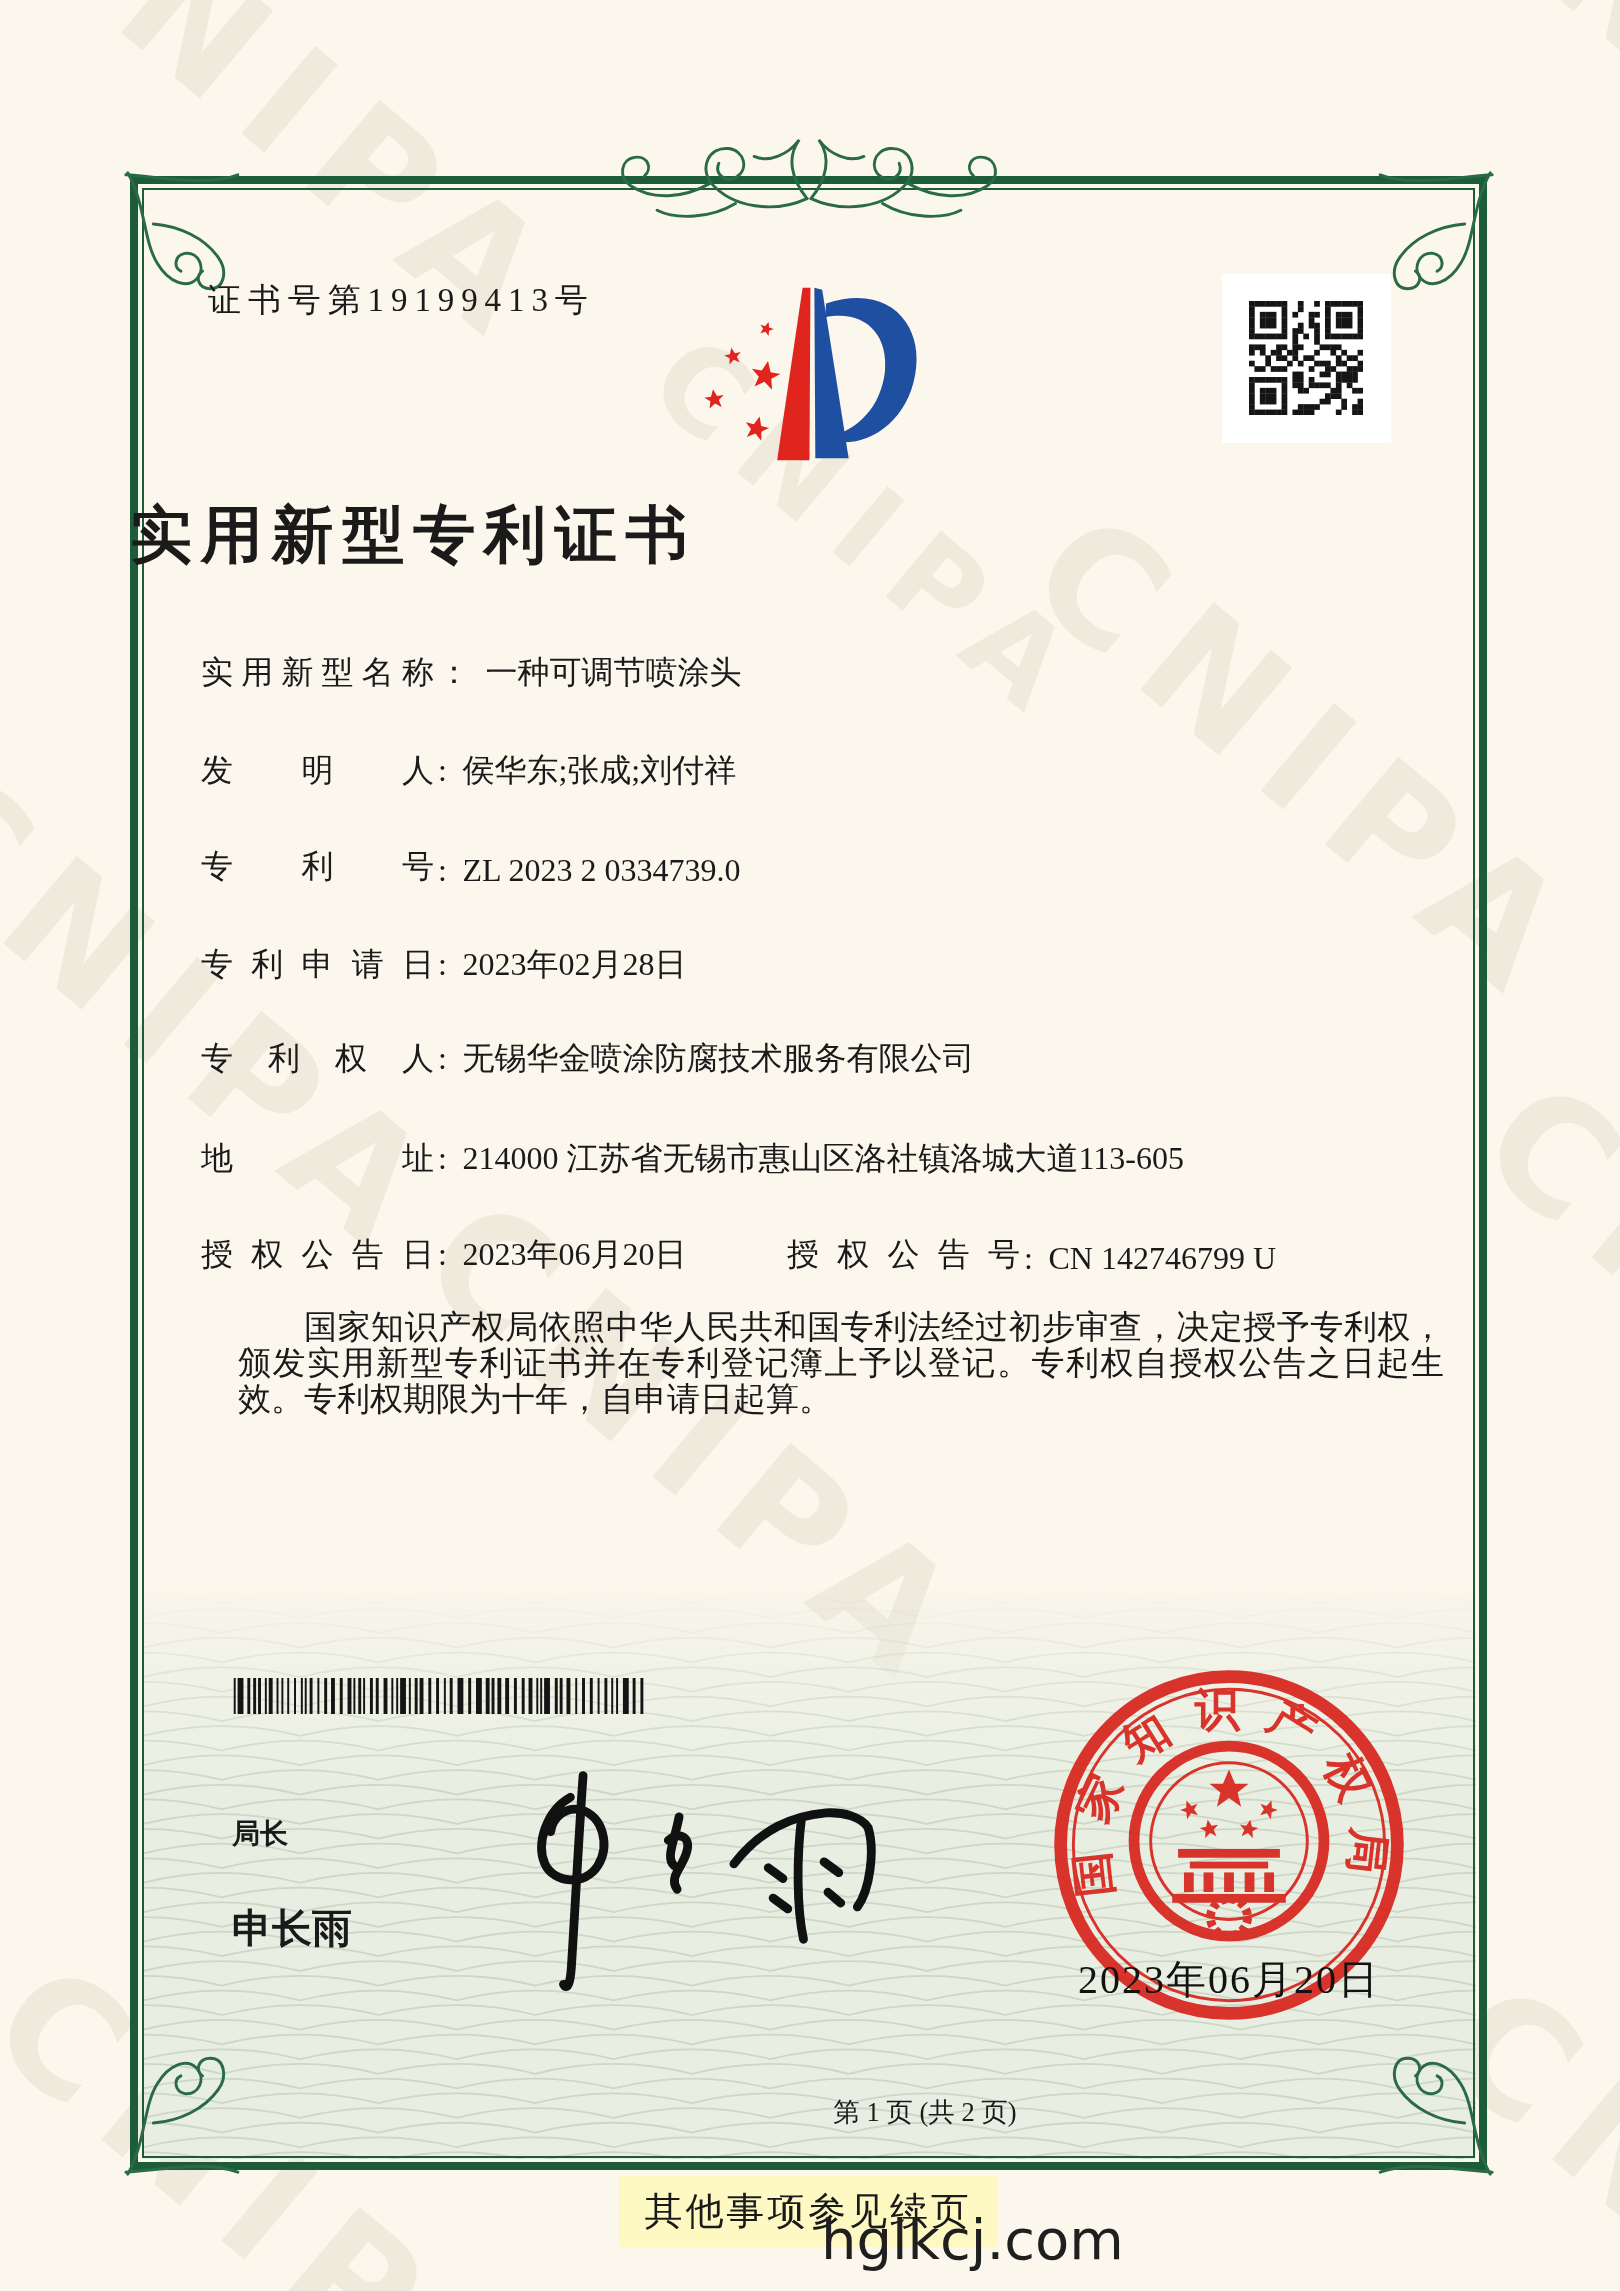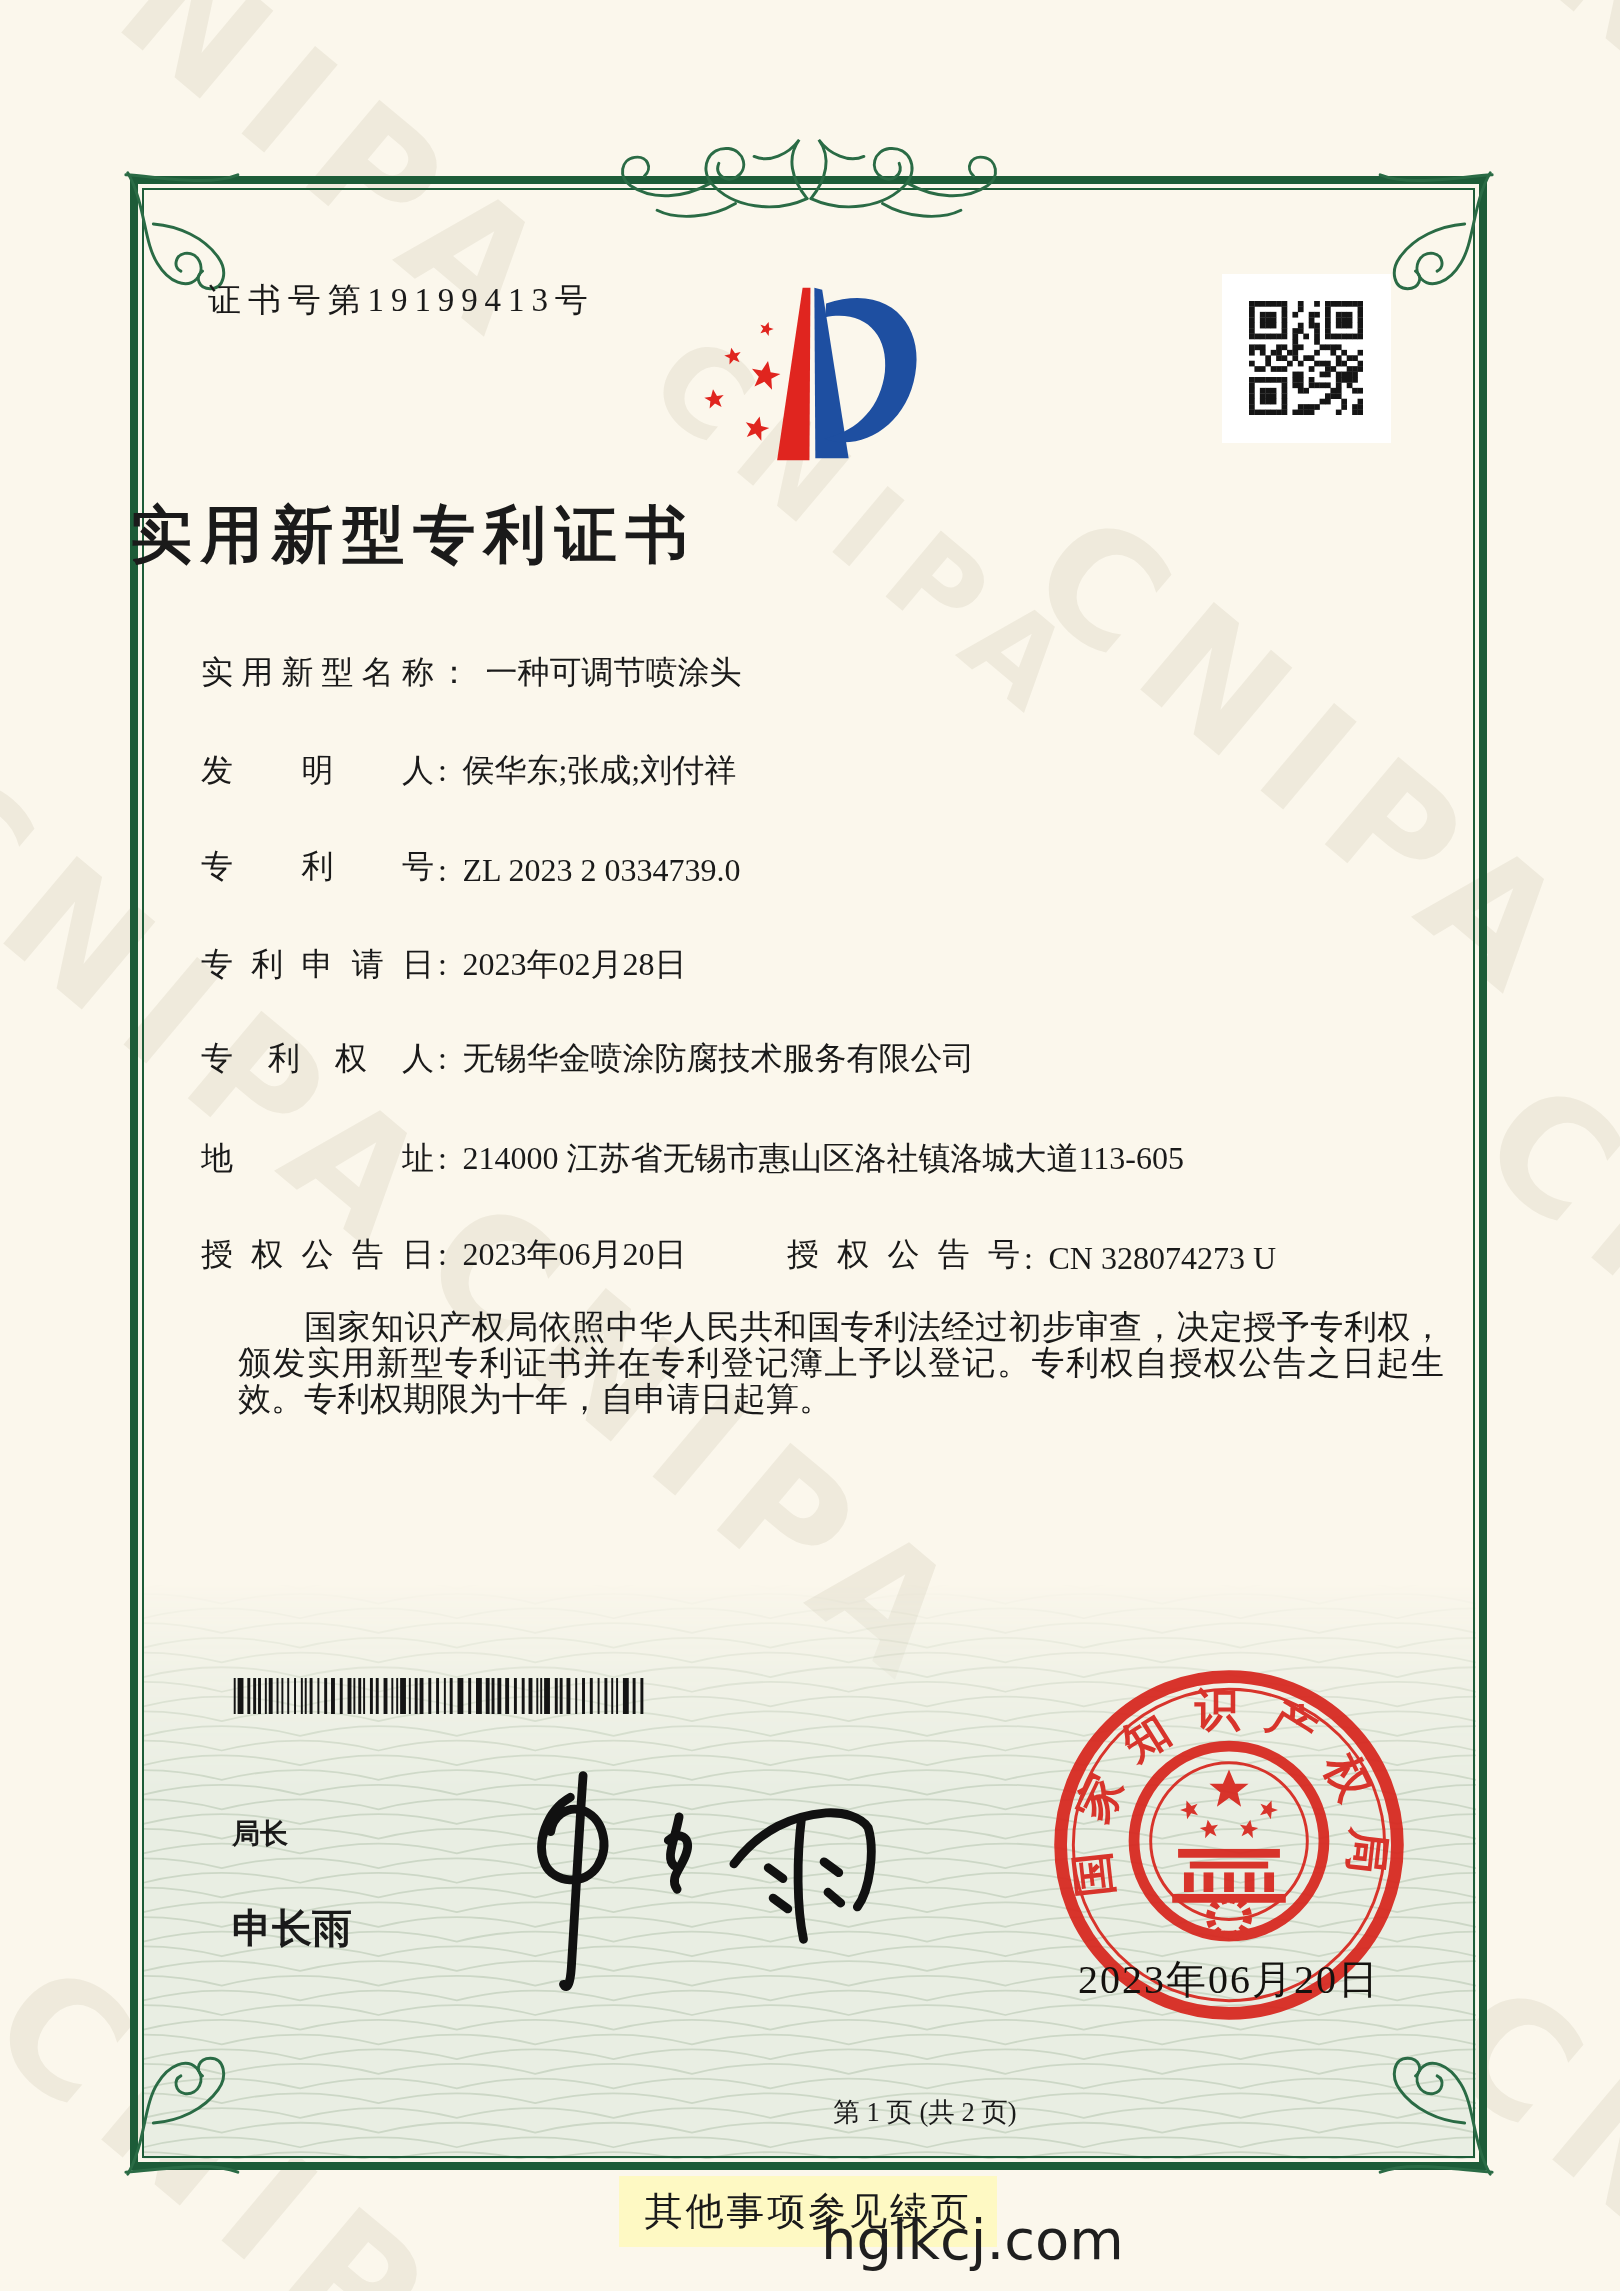--- a/index.html
+++ b/index.html
@@ -465,21 +465,21 @@
           <span>日</span>
         </span><span class="colon">:</span><span class="fval">2023年06月20日</span>
     </span>
     <span class="frow2">
       <span class="spread">
           <span>授</span>
           <span>权</span>
           <span>公</span>
           <span>告</span>
           <span>号</span>
-        </span><span class="colon">:</span><span class="fval">CN 328074273 U</span>
+        </span><span class="colon">:</span><span class="fval">CN 142746799 U</span>
     </span>
   </div>
 </div>
 
 <div class="paras">
   <p>国家知识产权局依照中华人民共和国专利法经过初步审查，决定授予专利权，颁发实用新型专利证书并在专利登记簿上予以登记。专利权自授权公告之日起生效。专利权期限为十年，自申请日起算。</p>
 </div>
 
 <svg class="barcode" id="barcode" width="416" height="36" viewBox="0 0 424 37">
     <rect x="0" y="0" width="2" height="37" fill="#141414"></rect>

